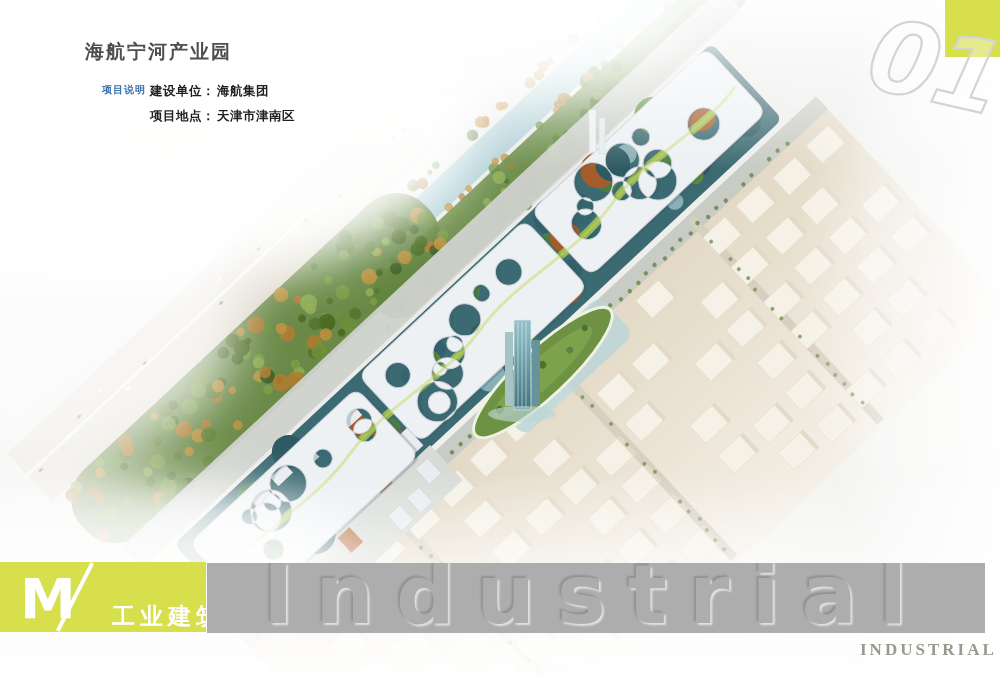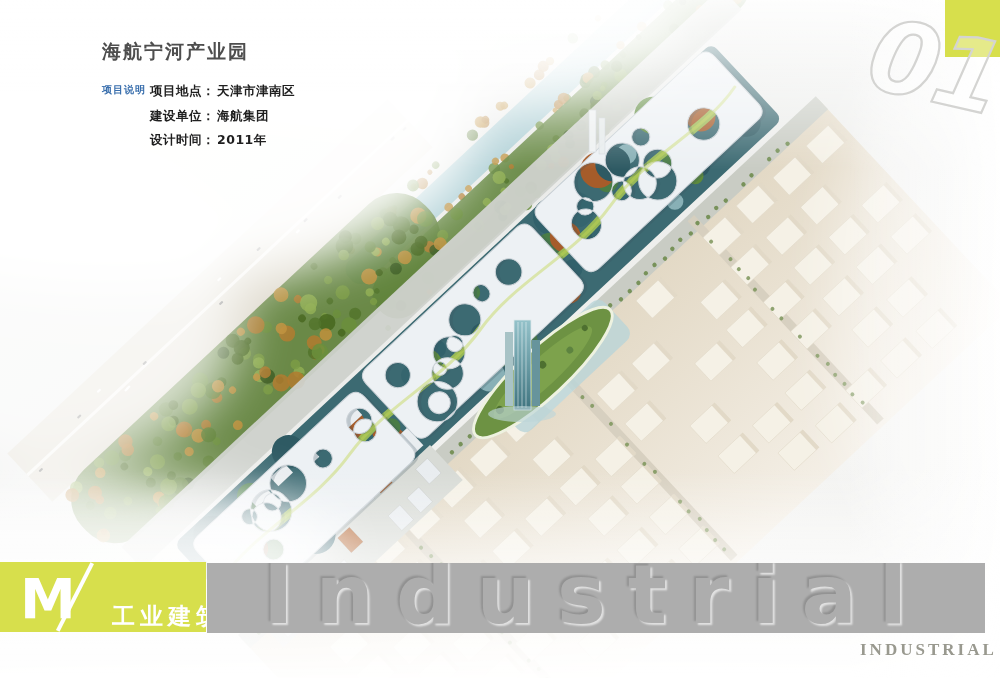--- a/index.html
+++ b/index.html
@@ -10,21 +10,21 @@
   html,body{margin:0;padding:0;}
   body{
     width:1000px;height:678px;position:relative;overflow:hidden;
     background:#f6f6f4;
     font-family:"DejaVu Sans","Liberation Sans",sans-serif;
   }
   .aerial{position:absolute;left:0;top:0;width:1000px;height:678px;display:block;}
 
   
   .page-title{
-    position:absolute;left:102px;top:39px;margin:0;
+    position:absolute;left:85px;top:39px;margin:0;
     font-size:19px;font-weight:600;letter-spacing:2px;color:#4e4e4e;
   }
   .info-label{
     position:absolute;left:98px;top:82px;
     font-size:10px;font-weight:bold;color:var(--label-blue);
     background:rgba(255,255,255,.5);padding:1px 4px;letter-spacing:1px;
   }
   .info-rows{position:absolute;left:150px;top:83px;}
   .info-row{height:24.6px;font-size:12.5px;font-weight:600;color:#1f1f1f;letter-spacing:.5px;white-space:nowrap;}
   .info-row .k{margin-right:2px;}
@@ -775,27 +775,24 @@
     <text x="872" y="100" transform="rotate(13 930 55)" font-family="DejaVu Sans, Liberation Sans, sans-serif" font-size="100" font-weight="bold" font-style="italic" letter-spacing="-4" fill="rgba(255,255,255,.35)" stroke="#d4d4d2" stroke-width="2.2">01</text>
   </g>
 </svg>
 
 <h1 class="page-title">海航宁河产业园</h1>
 
 <div>
   <span class="info-label">项目说明</span>
   <div class="info-rows">
     <div class="info-row">
-      <span class="k">项目地点：</span><span class="v">天津市津南区</span>
-    </div>
-    <div class="info-row">
       <span class="k">建设单位：</span><span class="v">海航集团</span>
     </div>
     <div class="info-row">
-      <span class="k">设计时间：</span><span class="v">2011年</span>
+      <span class="k">项目地点：</span><span class="v">天津市津南区</span>
     </div>
   </div>
 </div>
 
 <div class="accent-block"></div>
 <span class="section-letter">M</span>
 <span class="section-slash"></span>
 <span class="section-label">工业建筑</span>
 
 <div class="gray-band">

